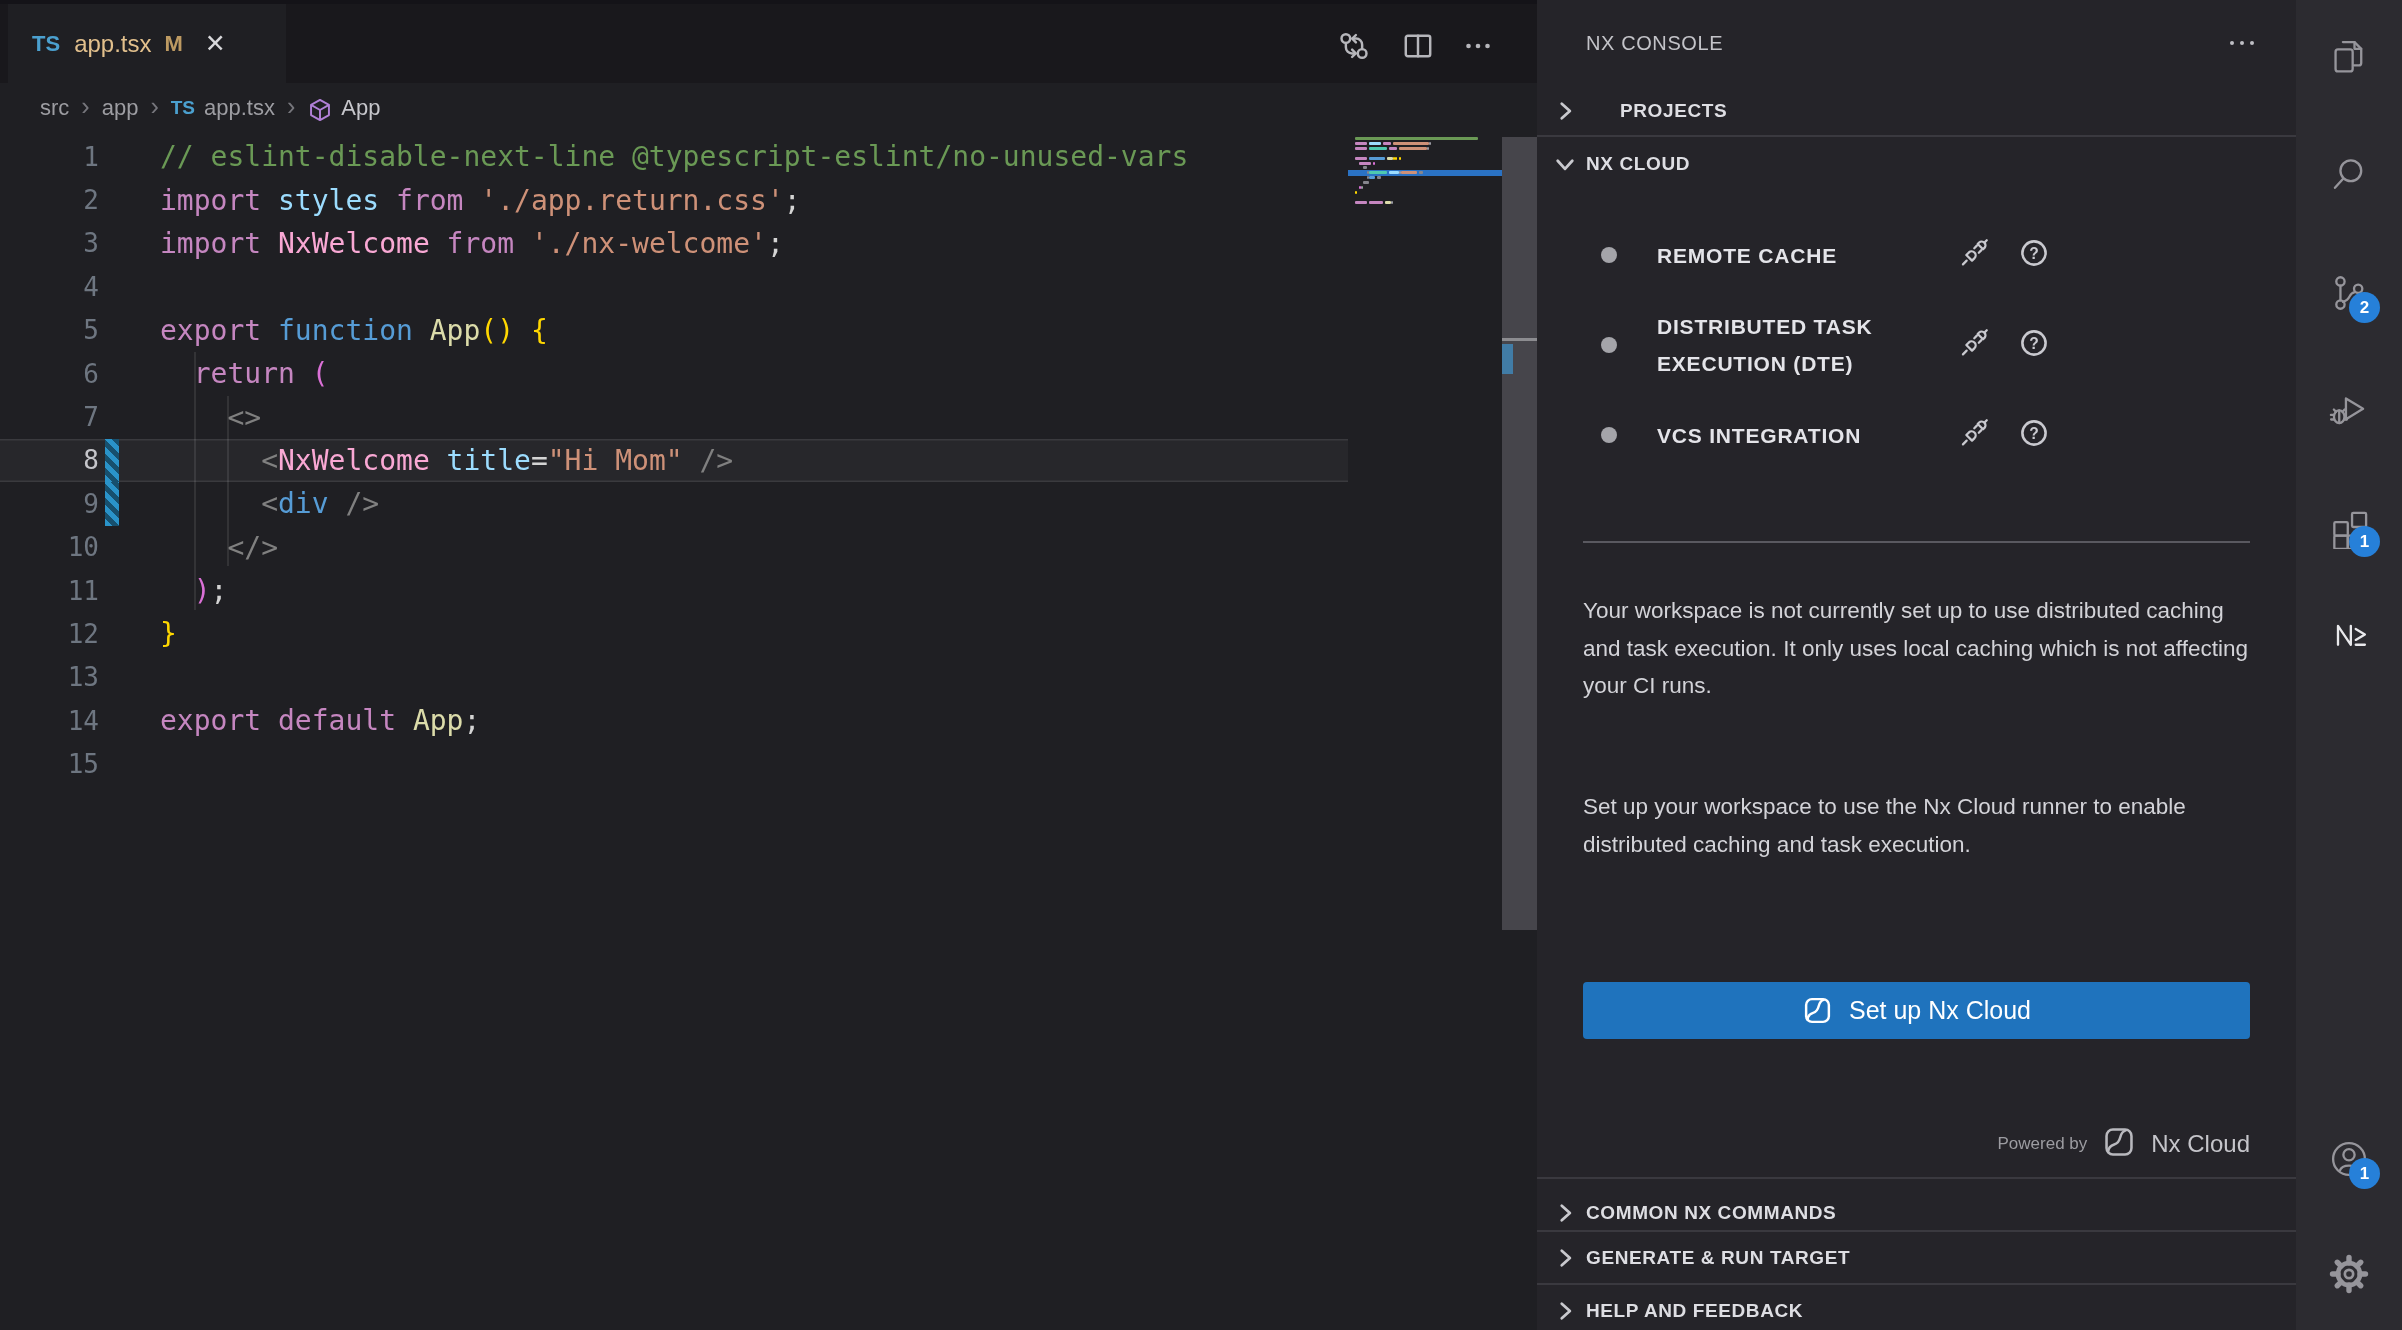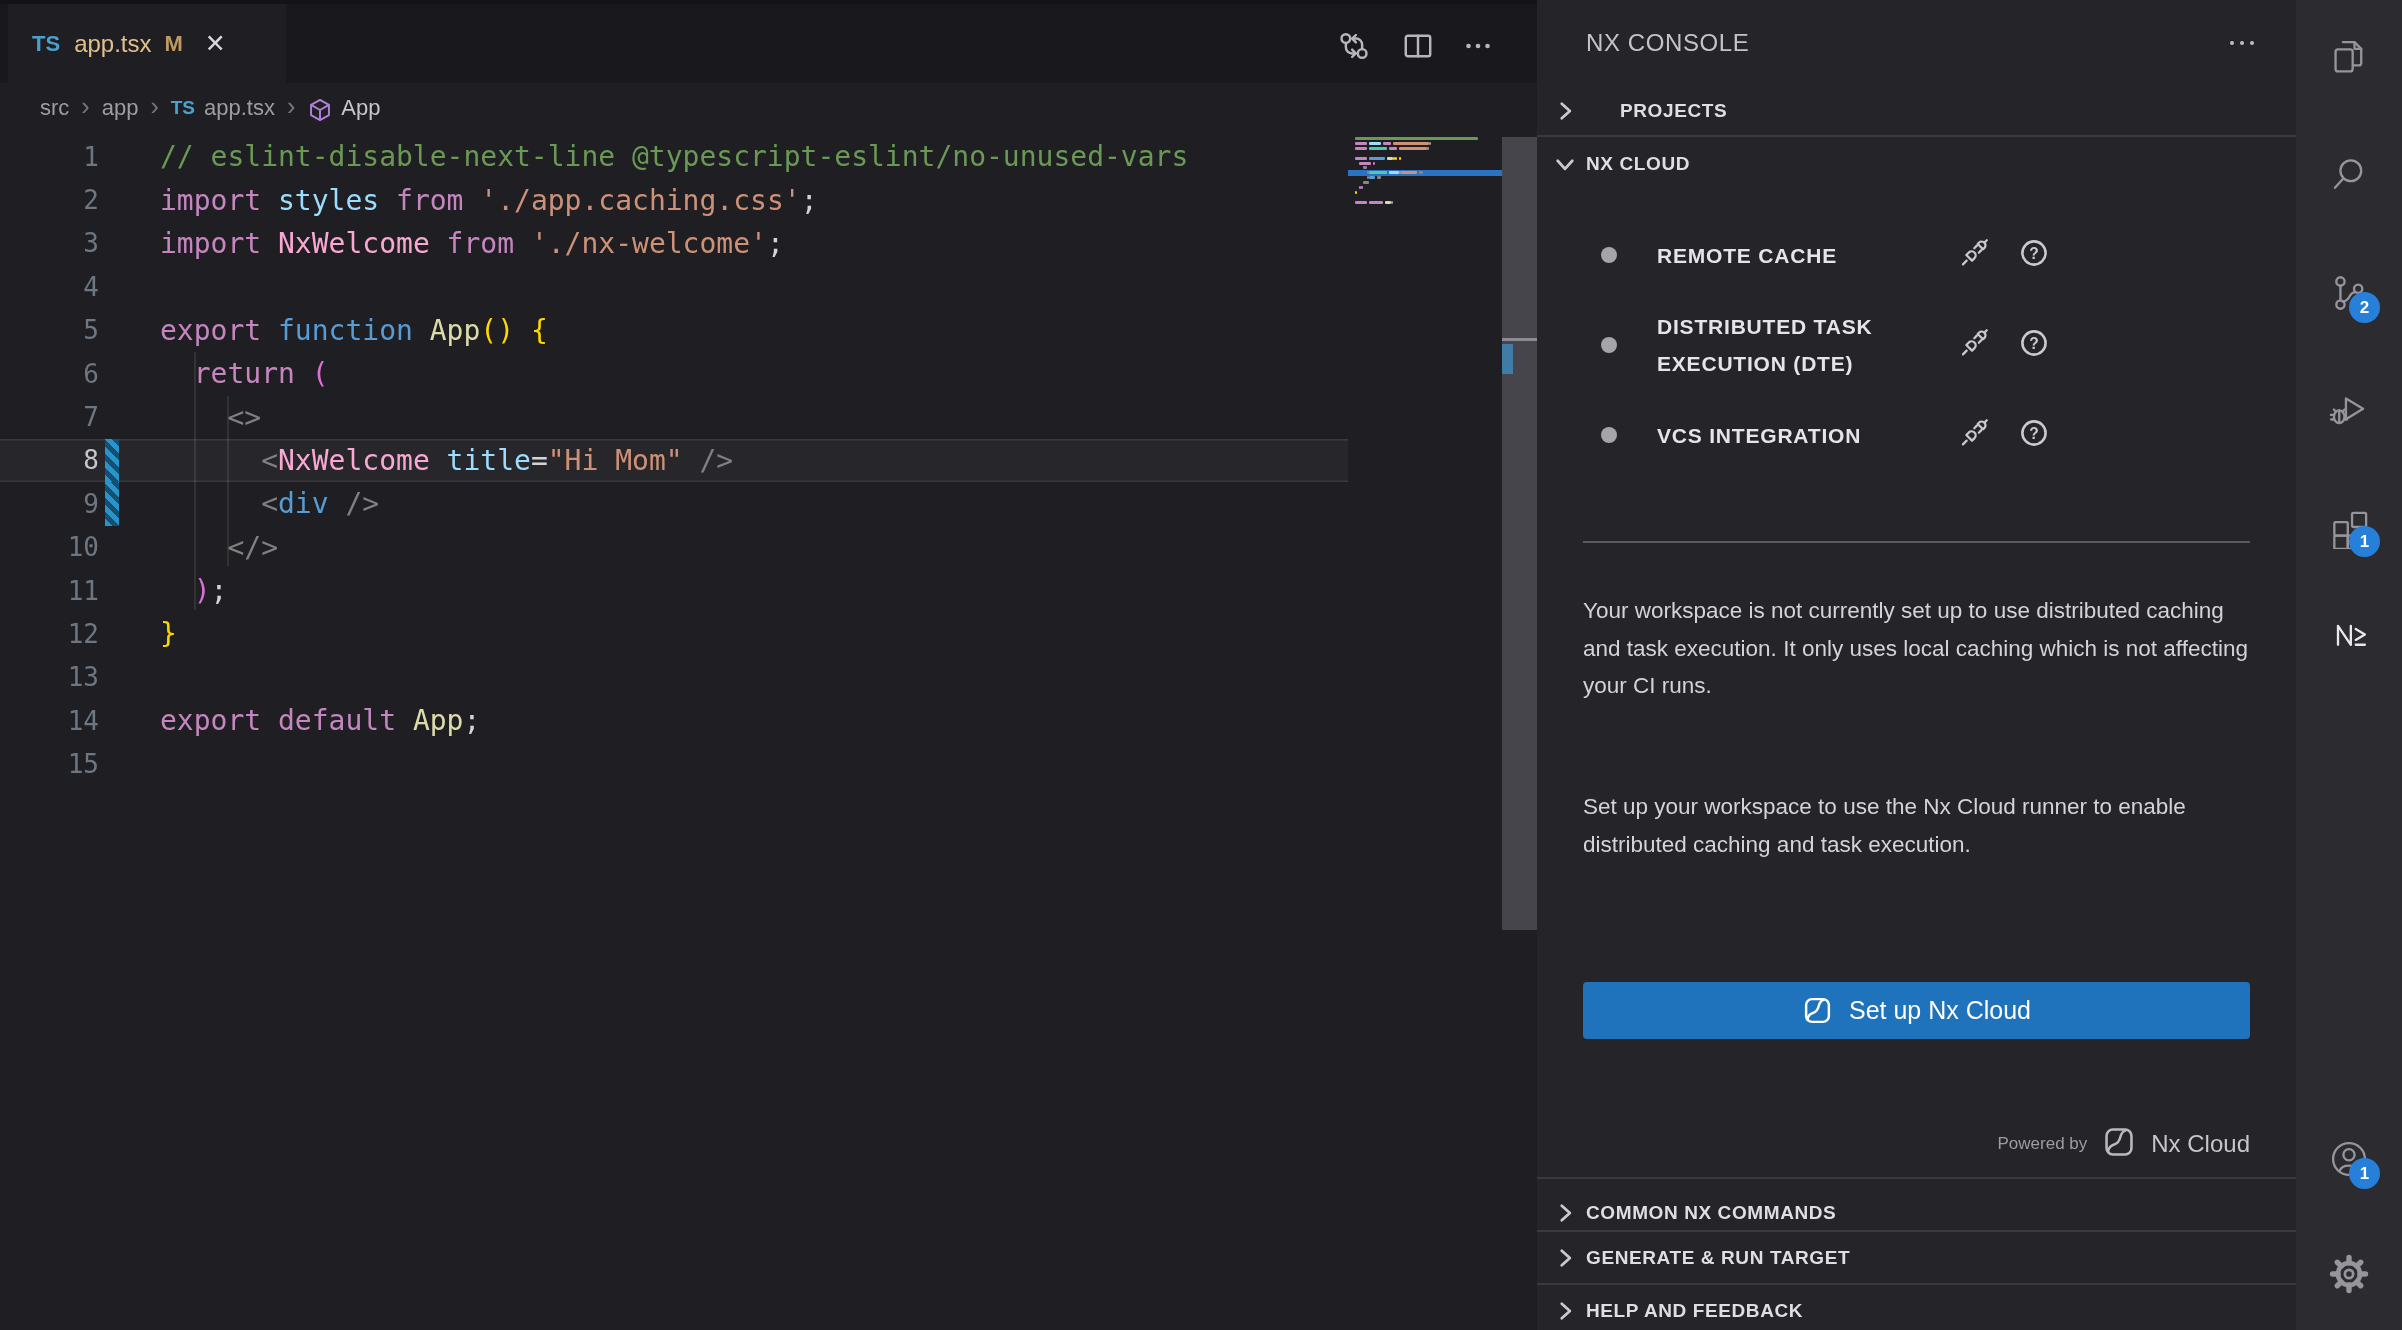--- a/index.html
+++ b/index.html
@@ -46,21 +46,21 @@
   .mm-seg{position:absolute;height:3px;top:0;border-radius:1px;}
   #mm-hl{position:absolute;left:0;width:155px;height:6.5px;background:#2a72c4;}
   #scrollbar{left:1502px;top:0;width:35px;height:1330px;}
   #sb-slider{position:absolute;left:0;top:137px;width:35px;height:793px;background:#46454b;}
   #sb-cursor{position:absolute;left:0;top:338px;width:35px;height:3px;background:#8c8c90;}
   #sb-modified{position:absolute;left:0;top:344px;width:11px;height:30px;background:#417ca6;}
 
   
   #panel{left:1537px;top:0;width:759px;height:1330px;background:#252429;}
   #panel-header{left:0;top:0;width:759px;height:86px;display:flex;align-items:center;}
-  #panel-title{margin-left:49px;color:#c3c3c8;font-size:24px;letter-spacing:.6px;}
+  #panel-title{margin-left:49px;color:#c3c3c8;font-size:20px;letter-spacing:.6px;}
   #panel-more{position:absolute;right:38px;top:30px;width:32px;height:26px;}
   .section-row{position:absolute;left:0;width:759px;display:flex;align-items:center;box-sizing:border-box;}
   .section-row .chev{margin-left:15px;width:26px;height:26px;flex:none;}
   .section-row .chev svg{stroke:#c9c9ce;fill:none;stroke-width:1.7;stroke-linecap:round;stroke-linejoin:round;}
   .section-label{margin-left:8px;color:#dedee3;font-size:19px;font-weight:bold;letter-spacing:.6px;}
   .b-top{border-top:2px solid #3a393f;}
   .b-bottom{border-bottom:2px solid #3a393f;}
 
   .feature{position:absolute;left:0;width:759px;display:flex;align-items:center;padding:0 64px;box-sizing:border-box;}
   .feature .dot{width:16px;height:16px;border-radius:50%;background:#a4a4a9;flex:none;}
@@ -142,21 +142,21 @@
   <div id="code" class="abs">
     <div id="code-lines">
         <div class="code-line">
           <span class="ln">1</span>
           <span class="mk"></span>
           <span class="lc"><span class="tk-com">// eslint-disable-next-line @typescript-eslint/no-unused-vars</span></span>
         </div>
         <div class="code-line">
           <span class="ln">2</span>
           <span class="mk"></span>
-          <span class="lc"><span class="tk-kw">import</span><span class="tk-p"> </span><span class="tk-var">styles</span><span class="tk-p"> </span><span class="tk-kw">from</span><span class="tk-p"> </span><span class="tk-str">'./app.caching.css'</span><span class="tk-p">;</span></span>
+          <span class="lc"><span class="tk-kw">import</span><span class="tk-p"> </span><span class="tk-var">styles</span><span class="tk-p"> </span><span class="tk-kw">from</span><span class="tk-p"> </span><span class="tk-str">'./app.return.css'</span><span class="tk-p">;</span></span>
         </div>
         <div class="code-line">
           <span class="ln">3</span>
           <span class="mk"></span>
           <span class="lc"><span class="tk-kw">import</span><span class="tk-p"> </span><span class="tk-cmp">NxWelcome</span><span class="tk-p"> </span><span class="tk-kw">from</span><span class="tk-p"> </span><span class="tk-str">'./nx-welcome'</span><span class="tk-p">;</span></span>
         </div>
         <div class="code-line">
           <span class="ln">4</span>
           <span class="mk"></span>
           <span class="lc"></span>

